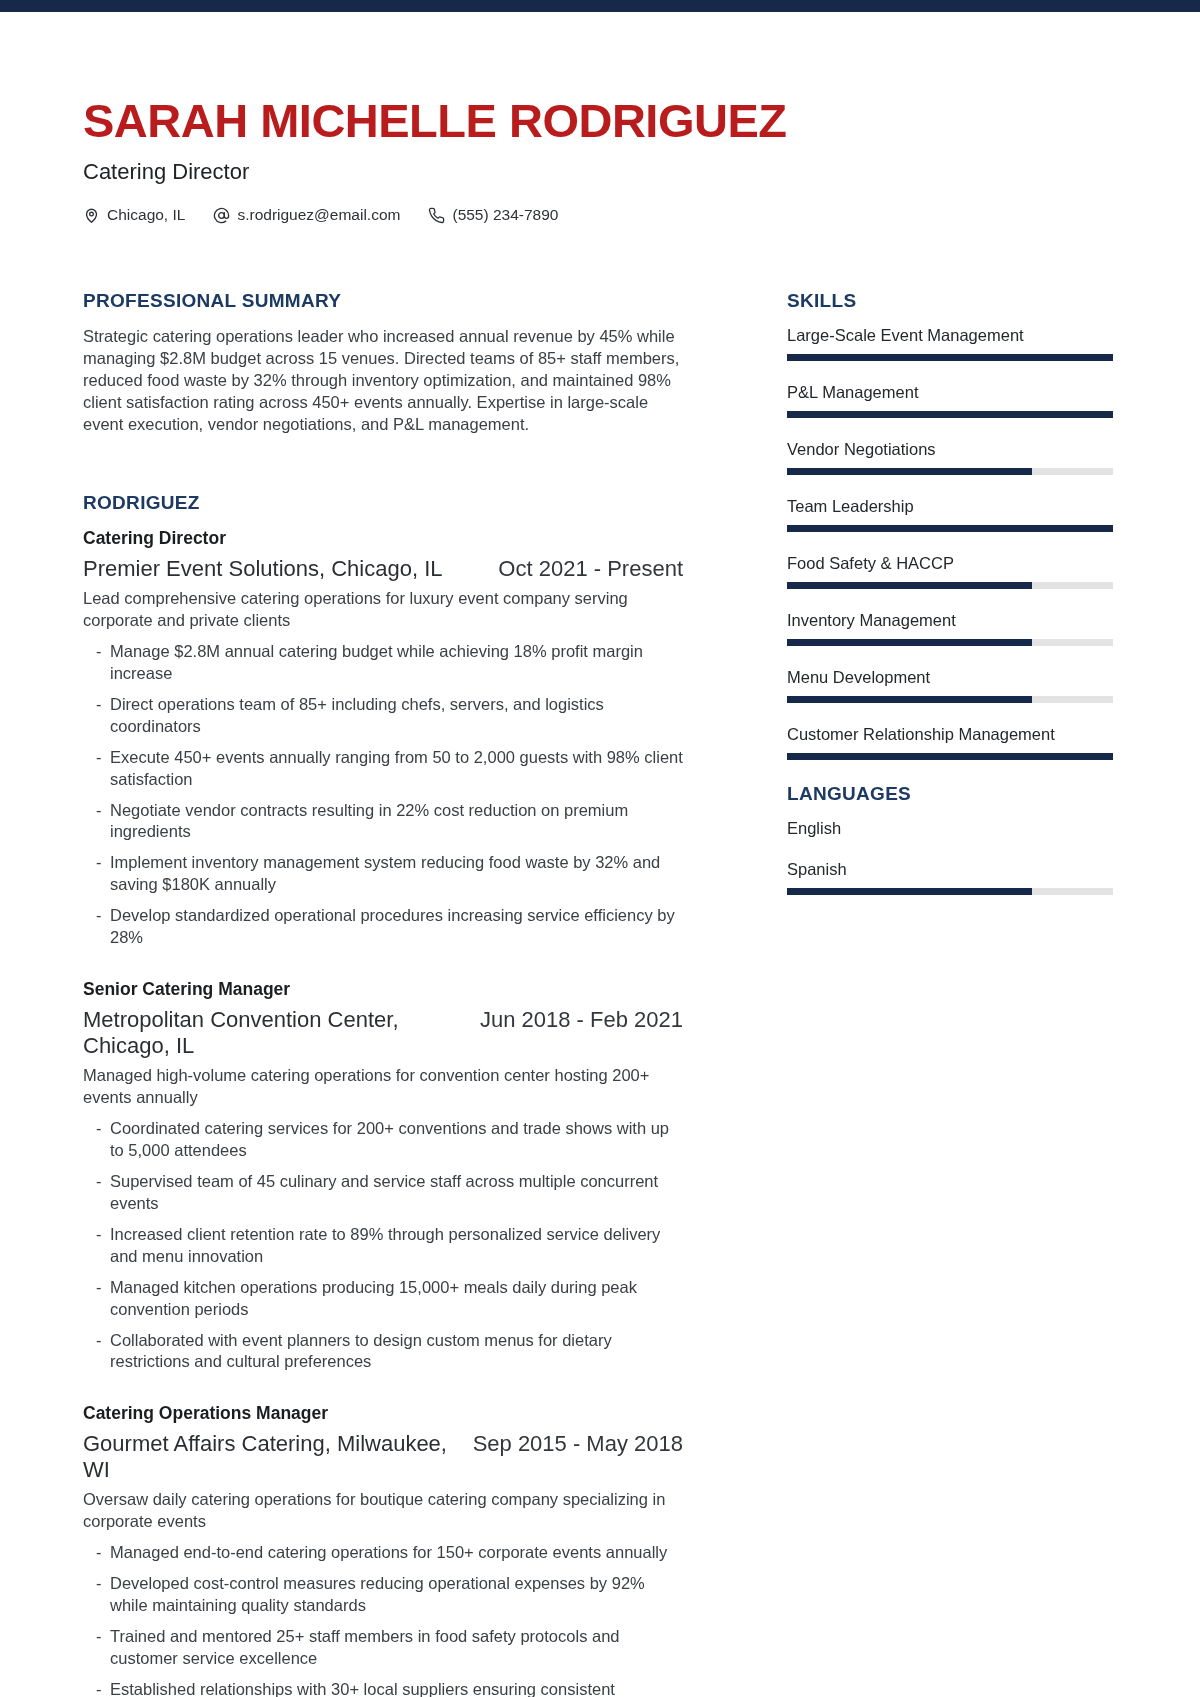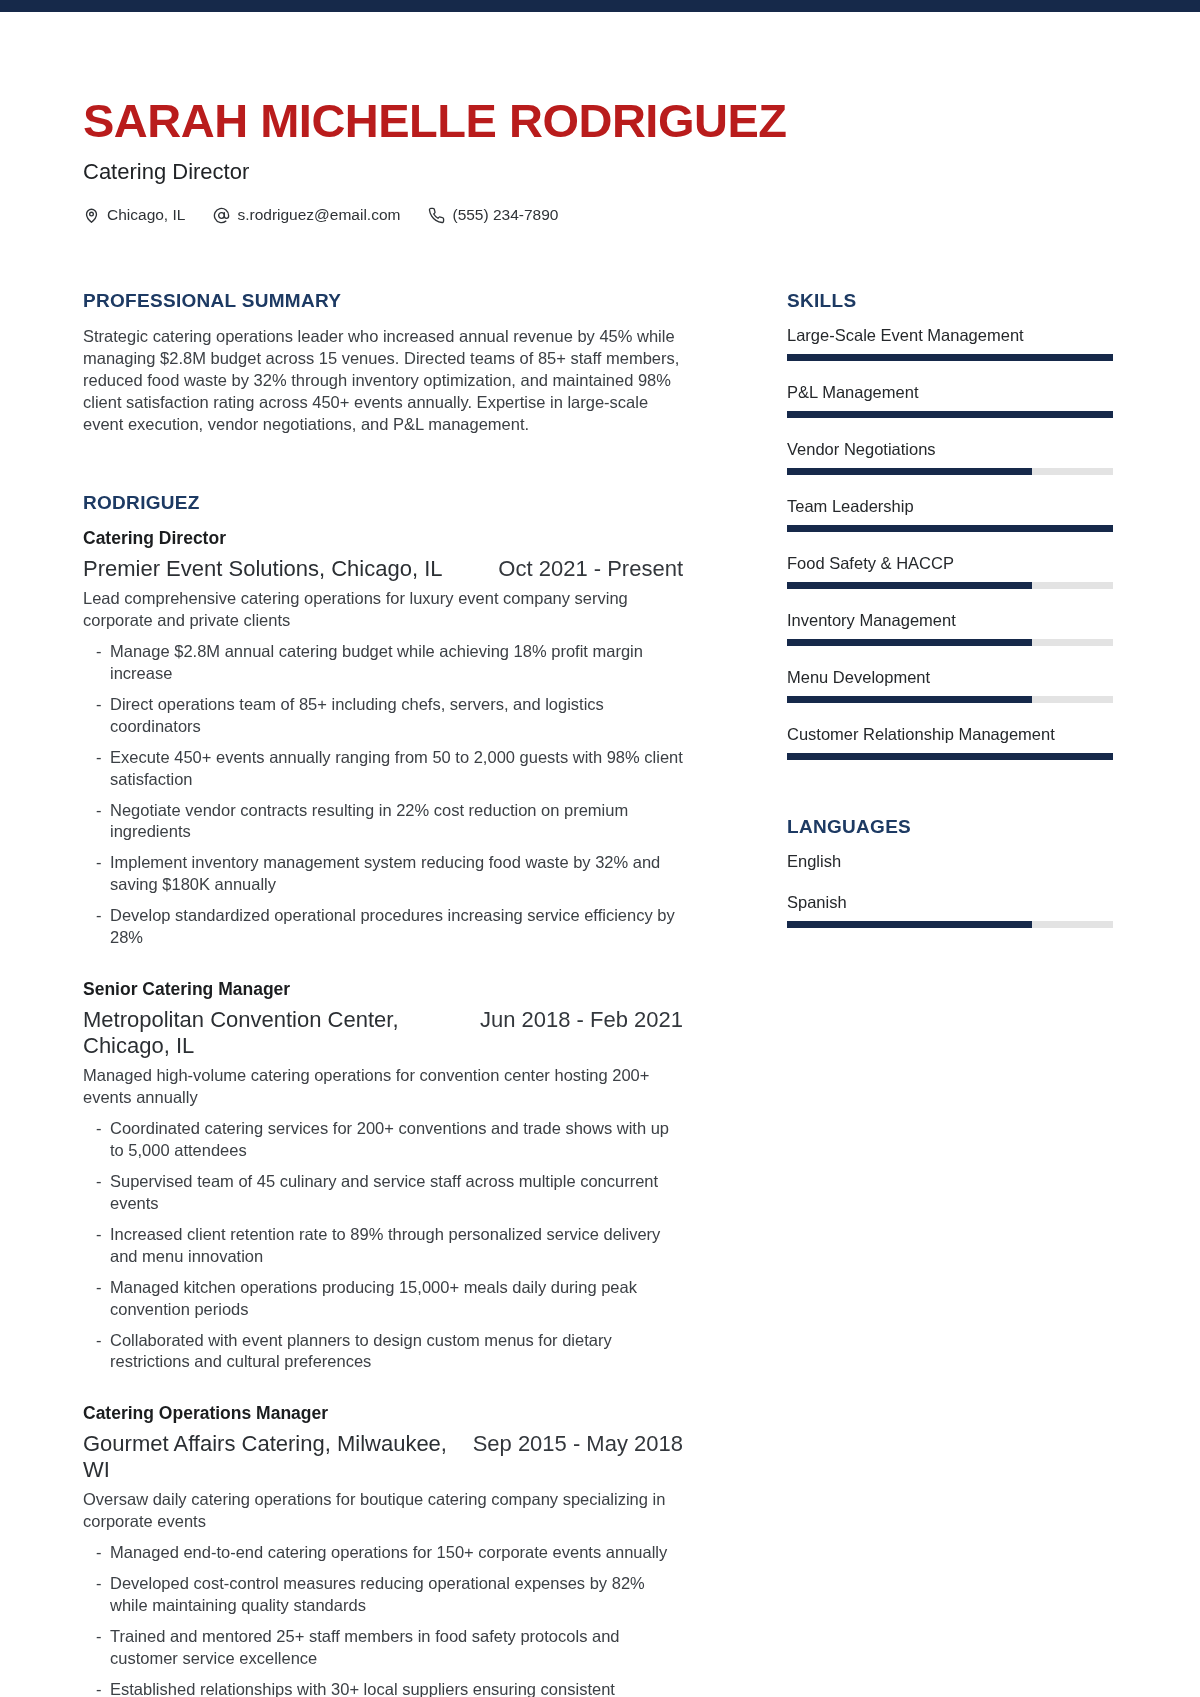--- a/index.html
+++ b/index.html
@@ -37,21 +37,21 @@
   .job-dates{white-space:nowrap;flex:none;padding-left:16px;color:#33373c;}
   .job-desc{font-size:16.5px;line-height:1.33;margin:0 0 9px 0;color:var(--body-text);}
   ul.bullets{list-style:none;margin:0;padding:0;}
   ul.bullets li{position:relative;padding-left:27px;font-size:16.5px;line-height:1.33;color:var(--body-text);margin-bottom:9px;}
   ul.bullets li::before{content:"-";position:absolute;left:13px;top:0;color:var(--body-text);}
   
   .skill{margin-bottom:22px;}
   .skill-label{font-size:16.5px;color:#25282b;margin-bottom:9px;}
   .bar-track{width:100%;height:7px;background:var(--track);}
   .bar-fill{height:7px;background:var(--accent-bar);width:0;}
-  .languages-section{margin-top:56px;}
+  .languages-section{margin-top:23px;}
 </style>
 </head>
 <body>
 
 <div class="page">
   <div class="top-bar"></div>
   <div class="content">
 
     <header class="header">
       <h1 class="name">SARAH MICHELLE RODRIGUEZ</h1>
@@ -133,21 +133,21 @@
 
           <article class="job">
             <h3 class="job-title">Catering Operations Manager</h3>
             <div class="company-line">
               <span>Gourmet Affairs Catering, Milwaukee, WI</span>
               <span class="job-dates">Sep 2015 - May 2018</span>
             </div>
             <p class="job-desc">Oversaw daily catering operations for boutique catering company specializing in corporate events</p>
             <ul class="bullets">
               <li>Managed end-to-end catering operations for 150+ corporate events annually</li>
-              <li>Developed cost-control measures reducing operational expenses by 82% while maintaining quality standards</li>
+              <li>Developed cost-control measures reducing operational expenses by 92% while maintaining quality standards</li>
               <li>Trained and mentored 25+ staff members in food safety protocols and customer service excellence</li>
               <li>Established relationships with 30+ local suppliers ensuring consistent ingredient quality and availability</li>
             </ul>
           </article>
 
         </section>
       </main>
 
       <aside class="right-col">
 

